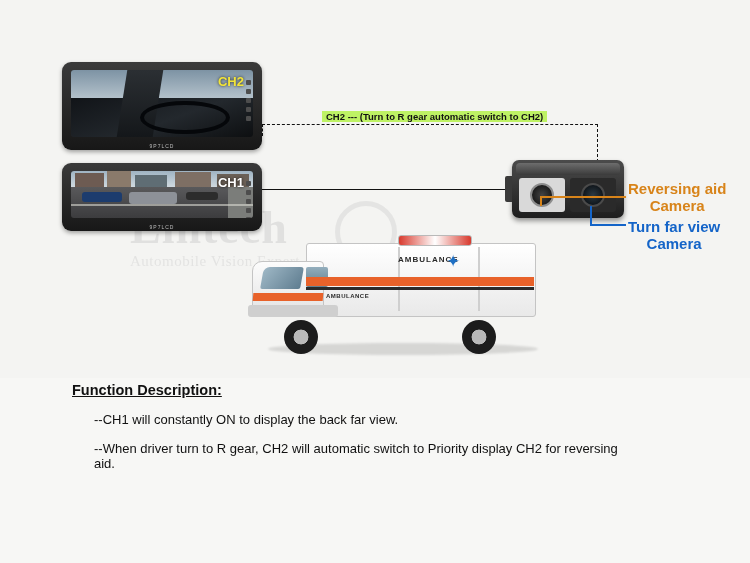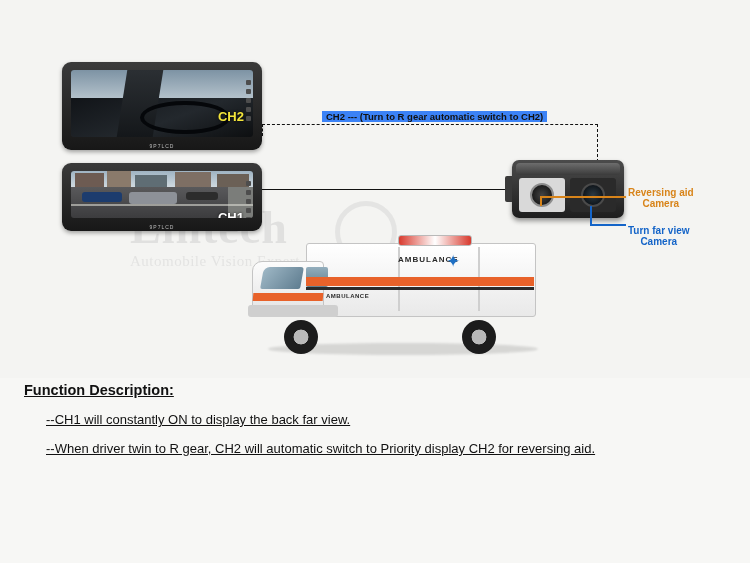--- a/index.html
+++ b/index.html
@@ -57,21 +57,20 @@
     color:#bdbdbd;font-size:5px;letter-spacing:1px;
   }
   .btns{
     position:absolute;right:2px;top:10px;width:5px;
   }
   .btns i{display:block;width:5px;height:5px;background:#4d4d4d;border-radius:1px;margin-bottom:4px;}
   .ch-tag{
     position:absolute;font-weight:bold;font-size:13px;
     font-family:"Liberation Sans", sans-serif;
     text-shadow:0 0 3px rgba(0,0,0,.8);
-    margin-top:35px;
   }
   #ch2-tag{right:9px;top:4px;color:#f2e43a;}
   #ch1-tag{right:9px;top:4px;color:#ffffff;}
   
   .sky-top{position:absolute;left:0;top:0;width:100%;height:46%;
     background:linear-gradient(#7d93a4,#b9c6cf);}
   .dash-top{position:absolute;left:0;bottom:0;width:100%;height:58%;
     background:linear-gradient(160deg,#111418 0%,#23282d 55%,#0d0f11 100%);}
   .pillar-top{position:absolute;left:28%;top:0;width:20%;height:100%;
     background:linear-gradient(#2b2f33,#14171a);transform:skewX(-9deg);}
@@ -109,24 +108,24 @@
     width:20px;height:20px;border-radius:50%;background:radial-gradient(#444,#0b0b0b);
     border:2px solid #8d8d8d;}
   .lens.dark{border-color:#4a4a4a;background:radial-gradient(#2b3a44,#05070a);}
   .cam-bracket{position:absolute;left:-7px;top:16px;width:7px;height:26px;background:#3a3a3a;border-radius:2px 0 0 2px;}
   
   .dash-line{position:absolute;border-top:1.5px dashed #111;}
   .solid-line{position:absolute;border-top:1.5px solid #111;}
   .vline-dash{position:absolute;border-left:1.5px dashed #111;}
   .label-inline{
     position:absolute;font-size:9.5px;font-weight:bold;color:#111;
-    background:#3b82f6;padding:0 4px;white-space:nowrap;
+    background:#bef264;padding:0 4px;white-space:nowrap;
   }
   .callout{
-    position:absolute;font-size:10px;font-weight:bold;white-space:nowrap;text-align:left;margin-top:7px;
+    position:absolute;font-size:15px;font-weight:bold;white-space:nowrap;text-align:left;
   }
   #callout-reversing{left:628px;top:180px;color:#d8841a;}
   #callout-backfar{left:628px;top:218px;color:#1464c8;}
   .callout-line{position:absolute;height:1.5px;}
   
   #ambulance{position:absolute;left:248px;top:225px;width:300px;height:135px;}
   .amb-body{position:absolute;left:58px;top:18px;width:228px;height:72px;
     background:linear-gradient(#ffffff,#e9e9e9);border:1px solid #c4c4c4;border-radius:3px;}
   .amb-cab{position:absolute;left:4px;top:36px;width:70px;height:54px;
     background:linear-gradient(#fcfcfc,#e2e2e2);border:1px solid #c4c4c4;
@@ -144,25 +143,25 @@
   .lightbar{position:absolute;left:150px;top:10px;width:72px;height:9px;
     background:linear-gradient(90deg,#d83a2e,#ffffff,#d83a2e);border-radius:3px;border:1px solid #b9b9b9;}
   .amb-door{position:absolute;top:22px;width:1.5px;height:64px;background:#cfcfcf;}
   .wheel{position:absolute;bottom:6px;width:34px;height:34px;border-radius:50%;
     background:radial-gradient(circle at 50% 50%,#b9b9b9 0 30%,#1c1c1c 32% 100%);}
   #wheel-front{left:36px;}
   #wheel-rear{left:214px;}
   .bumper{position:absolute;left:0px;top:80px;width:90px;height:12px;background:#cfcfcf;border-radius:3px;}
   .shadow{position:absolute;left:20px;top:118px;width:270px;height:12px;background:rgba(0,0,0,.12);border-radius:50%;filter:blur(1px);}
   
-  .text-block{position:absolute;left:0;top:382px;width:702px;padding:0 24px;box-sizing:border-box;}
+  .text-block{position:absolute;left:0;top:382px;width:702px;padding:0 72px;box-sizing:border-box;}
   .fd-title{font-size:14.5px;font-weight:bold;color:#111;text-decoration:underline;margin:0 0 14px 0;}
   .fd-line{font-size:13px;color:#111;margin:0 0 14px 0;}
   .fd-indent{padding-left:26px;}
-  .fd-indent2{padding-left:22px;text-decoration:underline;}
+  .fd-indent2{padding-left:22px;}
 </style>
 </head>
 <body>
 
 <div class="stage">
 
   <div class="diagram">
 
     <div class="watermark">
       <div class="wm-circle"></div>
@@ -264,16 +263,16 @@
       <div class="bumper"></div>
       <div class="wheel" id="wheel-front"></div>
       <div class="wheel" id="wheel-rear"></div>
     </div>
 
   </div>
 
   <div class="text-block">
     <div class="fd-title">Function Description:</div>
     <div class="fd-line fd-indent2">--CH1 will constantly ON to display the back far view.</div>
-    <div class="fd-line fd-indent2">--When driver twin to R gear, CH2 will automatic switch to Priority display CH2 for reversing aid.</div>
+    <div class="fd-line fd-indent2">--When driver turn to R gear, CH2 will automatic switch to Priority display CH2 for reversing aid.</div>
   </div>
 
 </div>
 
 </body></html>

